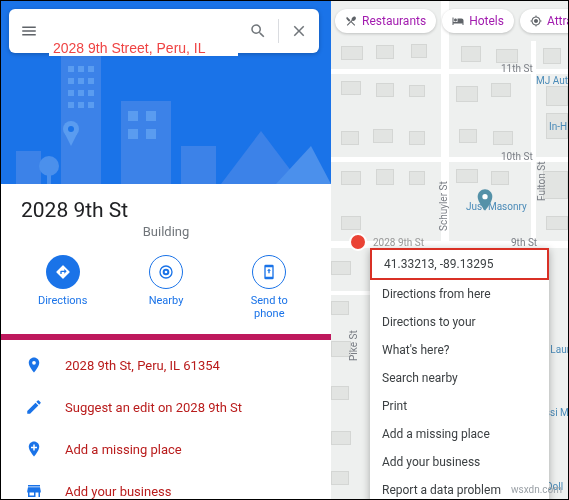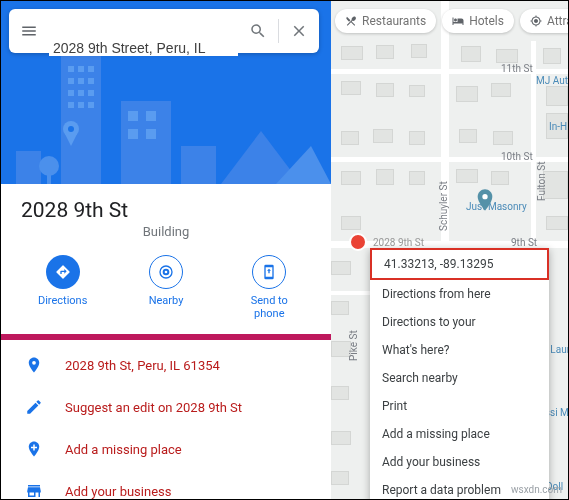--- a/index.html
+++ b/index.html
@@ -4,21 +4,21 @@
 <style>
   * { box-sizing: border-box; margin: 0; padding: 0; }
   body { font-family: Roboto, Arial, sans-serif; width: 569px; height: 500px; overflow: hidden; position: relative; border: 1px solid #000; }
   
   
   .left-panel { position: absolute; left: 0; top: 0; width: 330px; height: 500px; background: #fff; z-index: 10; }
   
   .search-bar { position: absolute; top: 8px; left: 8px; width: 310px; height: 44px; background: #fff; border-radius: 6px; box-shadow: 0 1px 4px rgba(0,0,0,0.25); display: flex; align-items: center; z-index: 20; }
   .hamburger { width: 40px; display: flex; align-items: center; justify-content: center; cursor: pointer; }
   .hamburger svg { width: 18px; height: 18px; }
-  .search-input { flex: 1; border: none; outline: none; font-size: 14px; color: #404040; padding: 0 4px; margin-top: 33px; }
+  .search-input { flex: 1; border: none; outline: none; font-size: 14px; color: #ef4444; padding: 0 4px; margin-top: 33px; }
   .search-icon-btn, .close-btn { width: 40px; display: flex; align-items: center; justify-content: center; cursor: pointer; }
   .search-icon-btn svg, .close-btn svg { width: 18px; height: 18px; fill: #70757a; }
   .sep { width: 1px; height: 24px; background: #dadce0; }
   
   .hero { height: 183px; background: #1a73e8; position: relative; overflow: hidden; }
   .skyline { position: absolute; bottom: 0; left: 0; right: 0; }
   
   .place-header { padding: 14px 20px 10px; }
   .place-title { font-size: 21px; color: #202124; font-weight: 400; }
   .place-type { font-size: 13px; color: #70757a; margin-top: 2px; text-align: center; }
@@ -47,21 +47,21 @@
   .road-h2 { left: 0; top: 156px; width: 100%; height: 5px; }
   .road-h3 { left: 0; top: 240px; width: 100%; height: 7px; }
   .road-mid { left: 0; top: 290px; width: 50px; height: 4px; }
   
   .map-building { position: absolute; background: #e2e4e2; border: 1px solid #d4d6d4; }
   
   .street-label { position: absolute; font-size: 10px; color: #7a7e85; white-space: nowrap; }
   .poi-label { position: absolute; font-size: 10px; color: #4b8bb8; white-space: nowrap; }
   
   .chip-row { position: absolute; top: 8px; left: 4px; display: flex; gap: 6px; z-index: 15; }
-  .chip { background: #fff; border-radius: 16px; padding: 5px 10px; font-size: 12px; color: #737373; display: flex; align-items: center; gap: 5px; box-shadow: 0 1px 3px rgba(0,0,0,0.2); cursor: pointer; white-space: nowrap; }
+  .chip { background: #fff; border-radius: 16px; padding: 5px 10px; font-size: 12px; color: #a21caf; display: flex; align-items: center; gap: 5px; box-shadow: 0 1px 3px rgba(0,0,0,0.2); cursor: pointer; white-space: nowrap; }
   .chip svg { width: 12px; height: 12px; fill: #5f6368; }
   
   .red-pin { position: absolute; left: 18px; top: 232px; width: 18px; height: 18px; background: #ea4335; border-radius: 50%; border: 2px solid #fff; z-index: 5; }
   .teal-pin { position: absolute; left: 146px; top: 188px; z-index: 5; }
   
   .context-menu { position: absolute; left: 39px; top: 247px; width: 179px; background: #fff; box-shadow: 0 2px 8px rgba(0,0,0,0.3); font-size: 12px; color: #3c4043; z-index: 30; }
   .context-menu-coords { padding: 7px 12px; border: 2px solid #d93025; font-size: 12px; }
   .context-menu-item { padding: 7px 12px; cursor: pointer; }
   
   .watermark { position: absolute; right: 6px; bottom: 4px; font-size: 10px; color: #9aa0a6; z-index: 40; }

